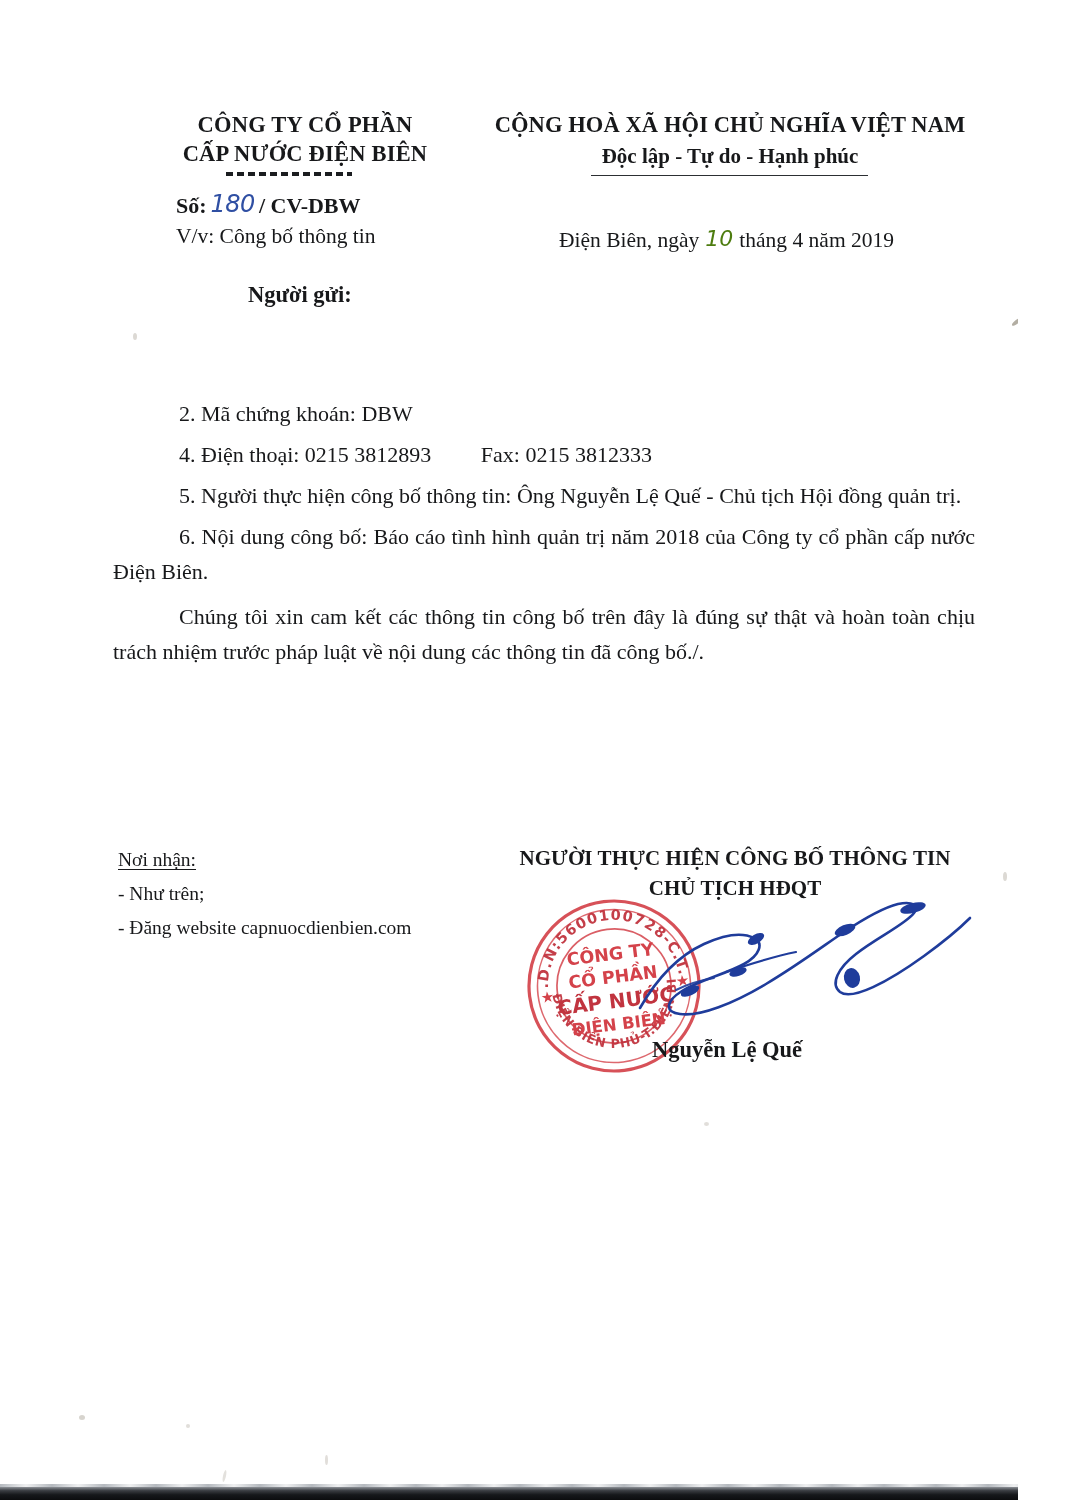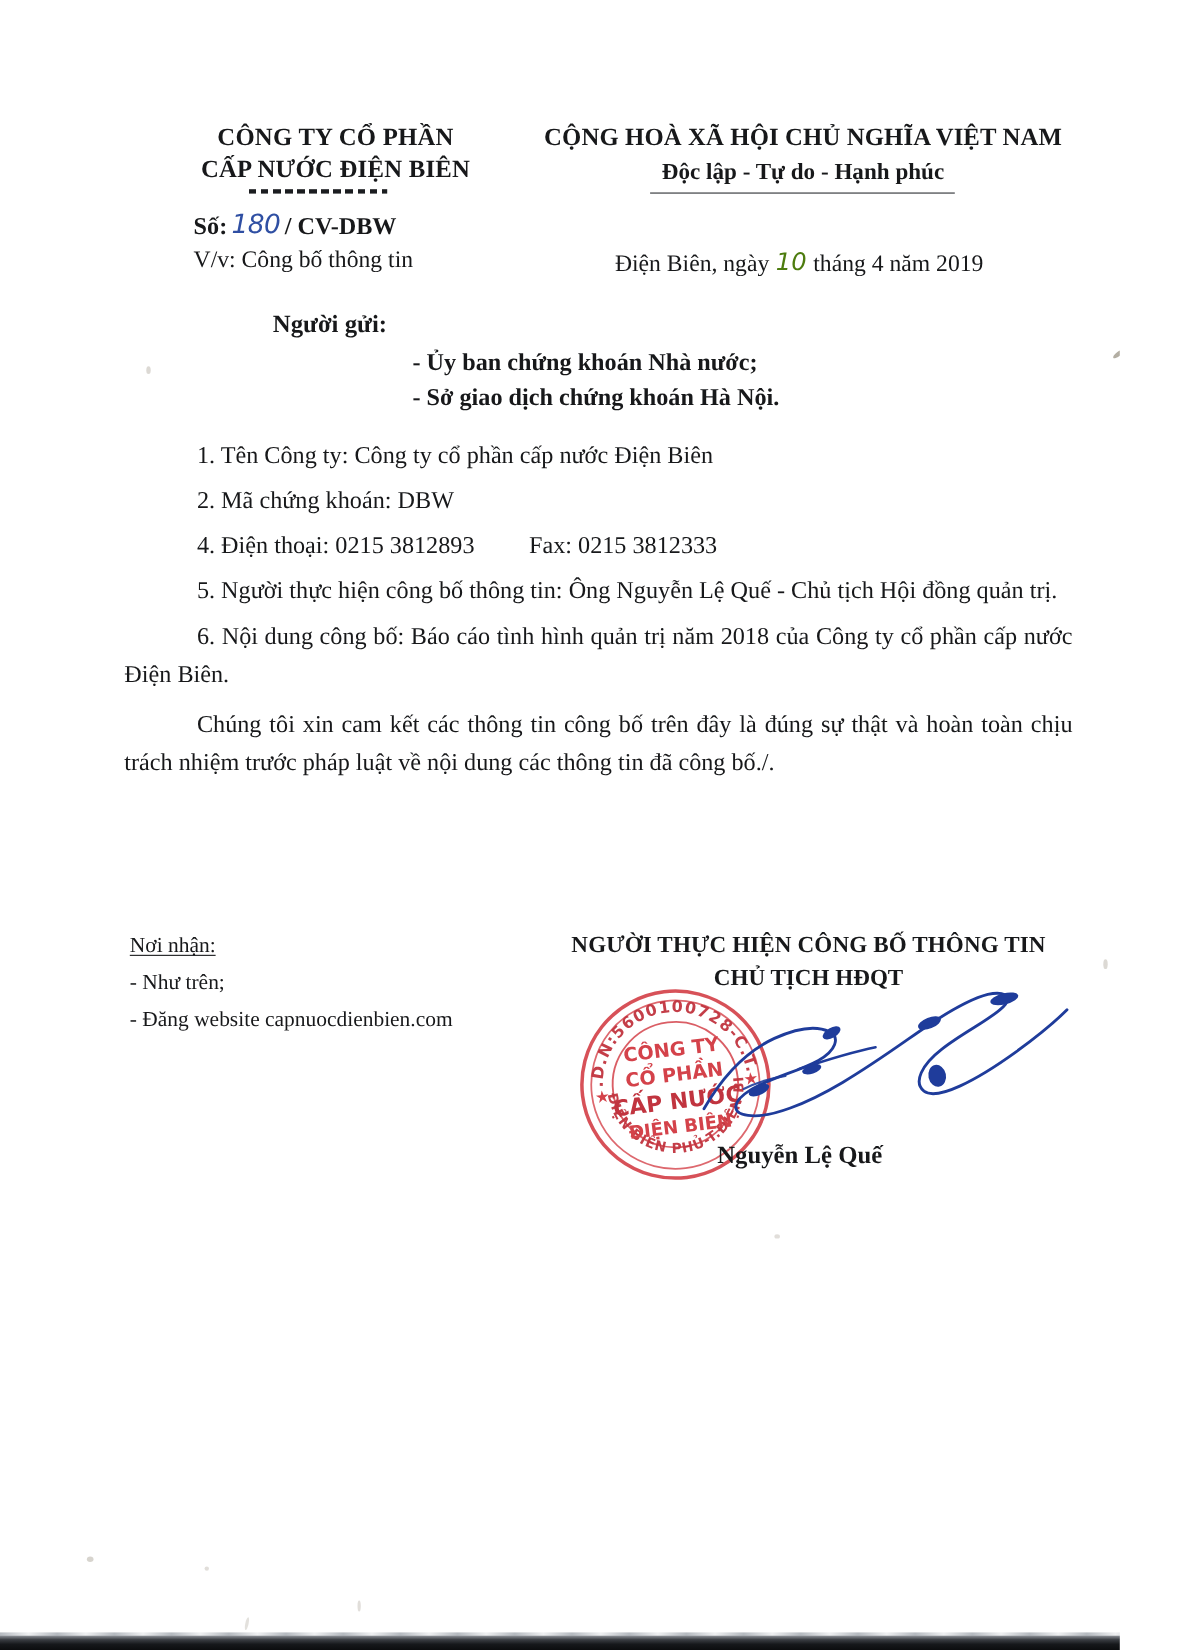--- a/index.html
+++ b/index.html
@@ -286,27 +286,22 @@
   </div>
 
   <div class="place-date">
     <span>Điện Biên, ngày</span><span class="daynum">10</span><span>tháng</span>
     <span>4</span>
     <span>năm</span>
     <span>2019</span>
   </div>
 
   <div class="kinhgui">Người gửi:</div>
-  <div class="recipients">
-    <div>- Ủy ban chứng khoán Nhà nước;</div>
-    <div>- Sở giao dịch chứng khoán Hà Nội.</div>
-  </div>
 
   <div class="body-block">
-    <p>1. Tên Công ty: Công ty cổ phần cấp nước Điện Biên</p>
     <p>2. Mã chứng khoán: DBW</p>
     <p class="p-tel">4. Điện thoại: 0215 3812893         Fax: 0215 3812333</p>
     <p>5. Người thực hiện công bố thông tin: Ông Nguyễn Lệ Quế - Chủ tịch Hội đồng quản trị.</p>
     <p>6. Nội dung công bố: Báo cáo tình hình quản trị năm 2018 của Công ty cổ phần cấp nước Điện Biên.</p>
     <p class="p-close">Chúng tôi xin cam kết các thông tin công bố trên đây là đúng sự thật và hoàn toàn chịu trách nhiệm trước pháp luật về nội dung các thông tin đã công bố./.</p>
   </div>
 
   <div class="noinhan">
     <div class="title">Nơi nhận:</div>
     <div>- Như trên;</div>

